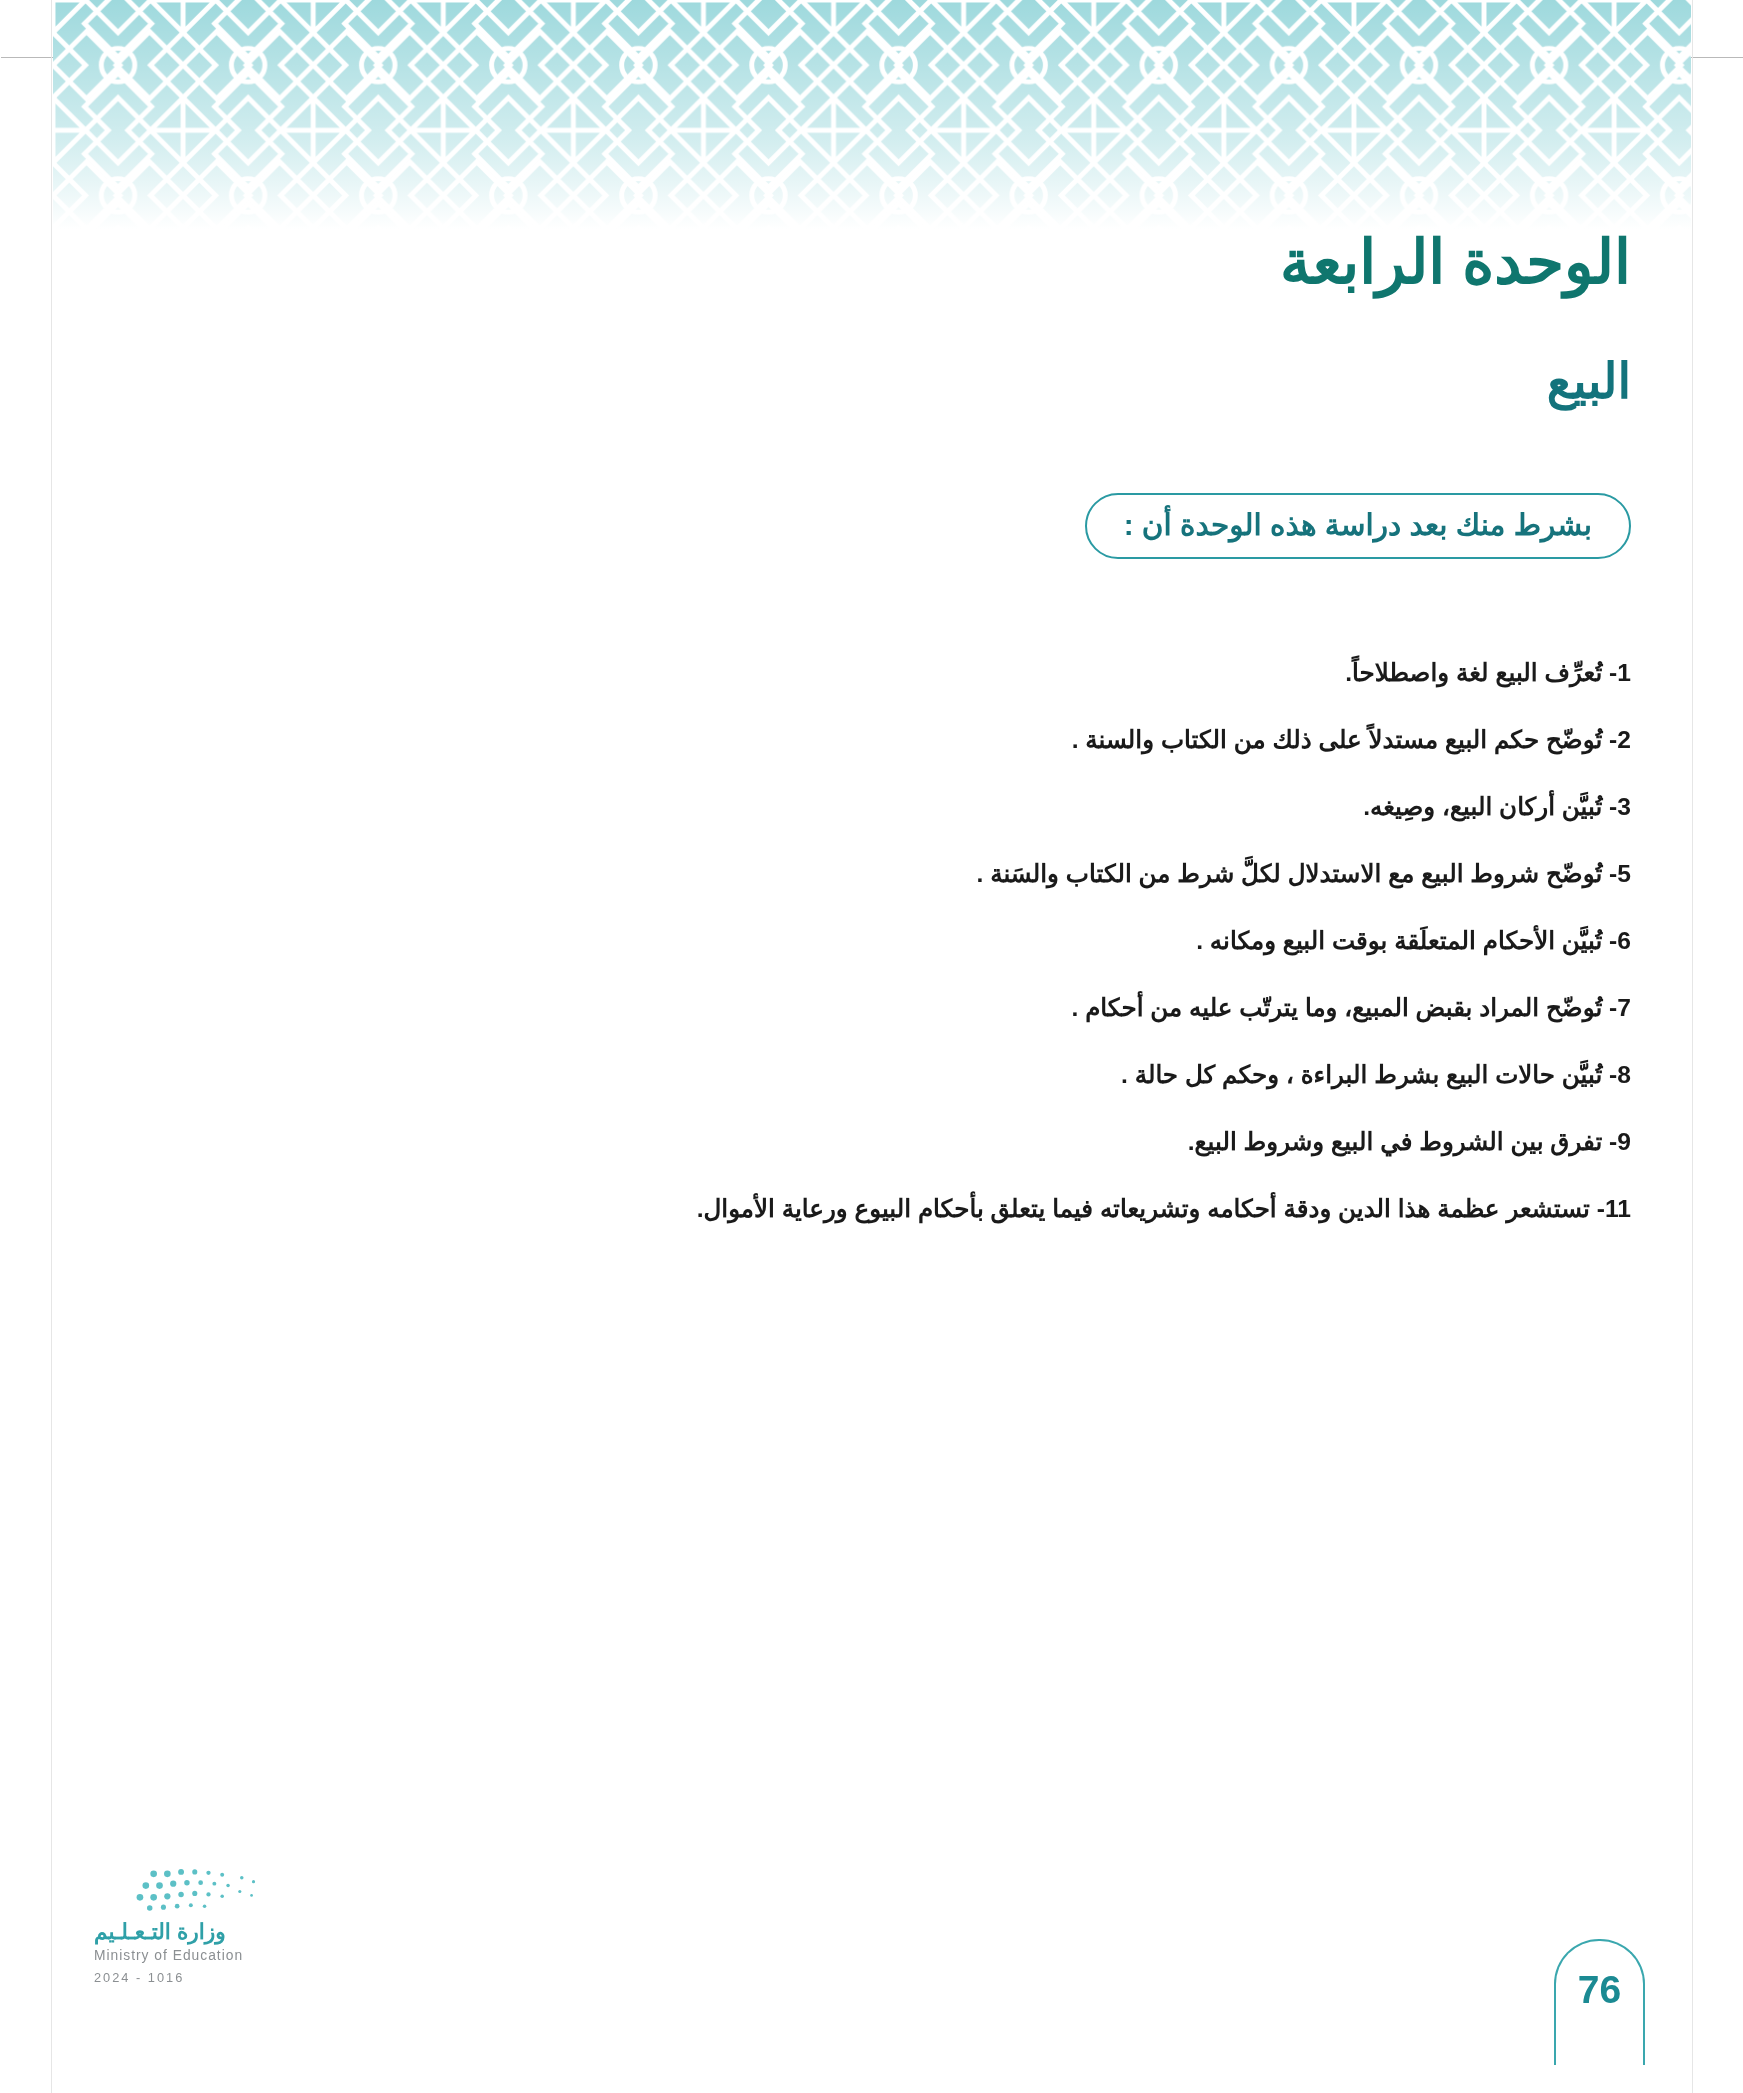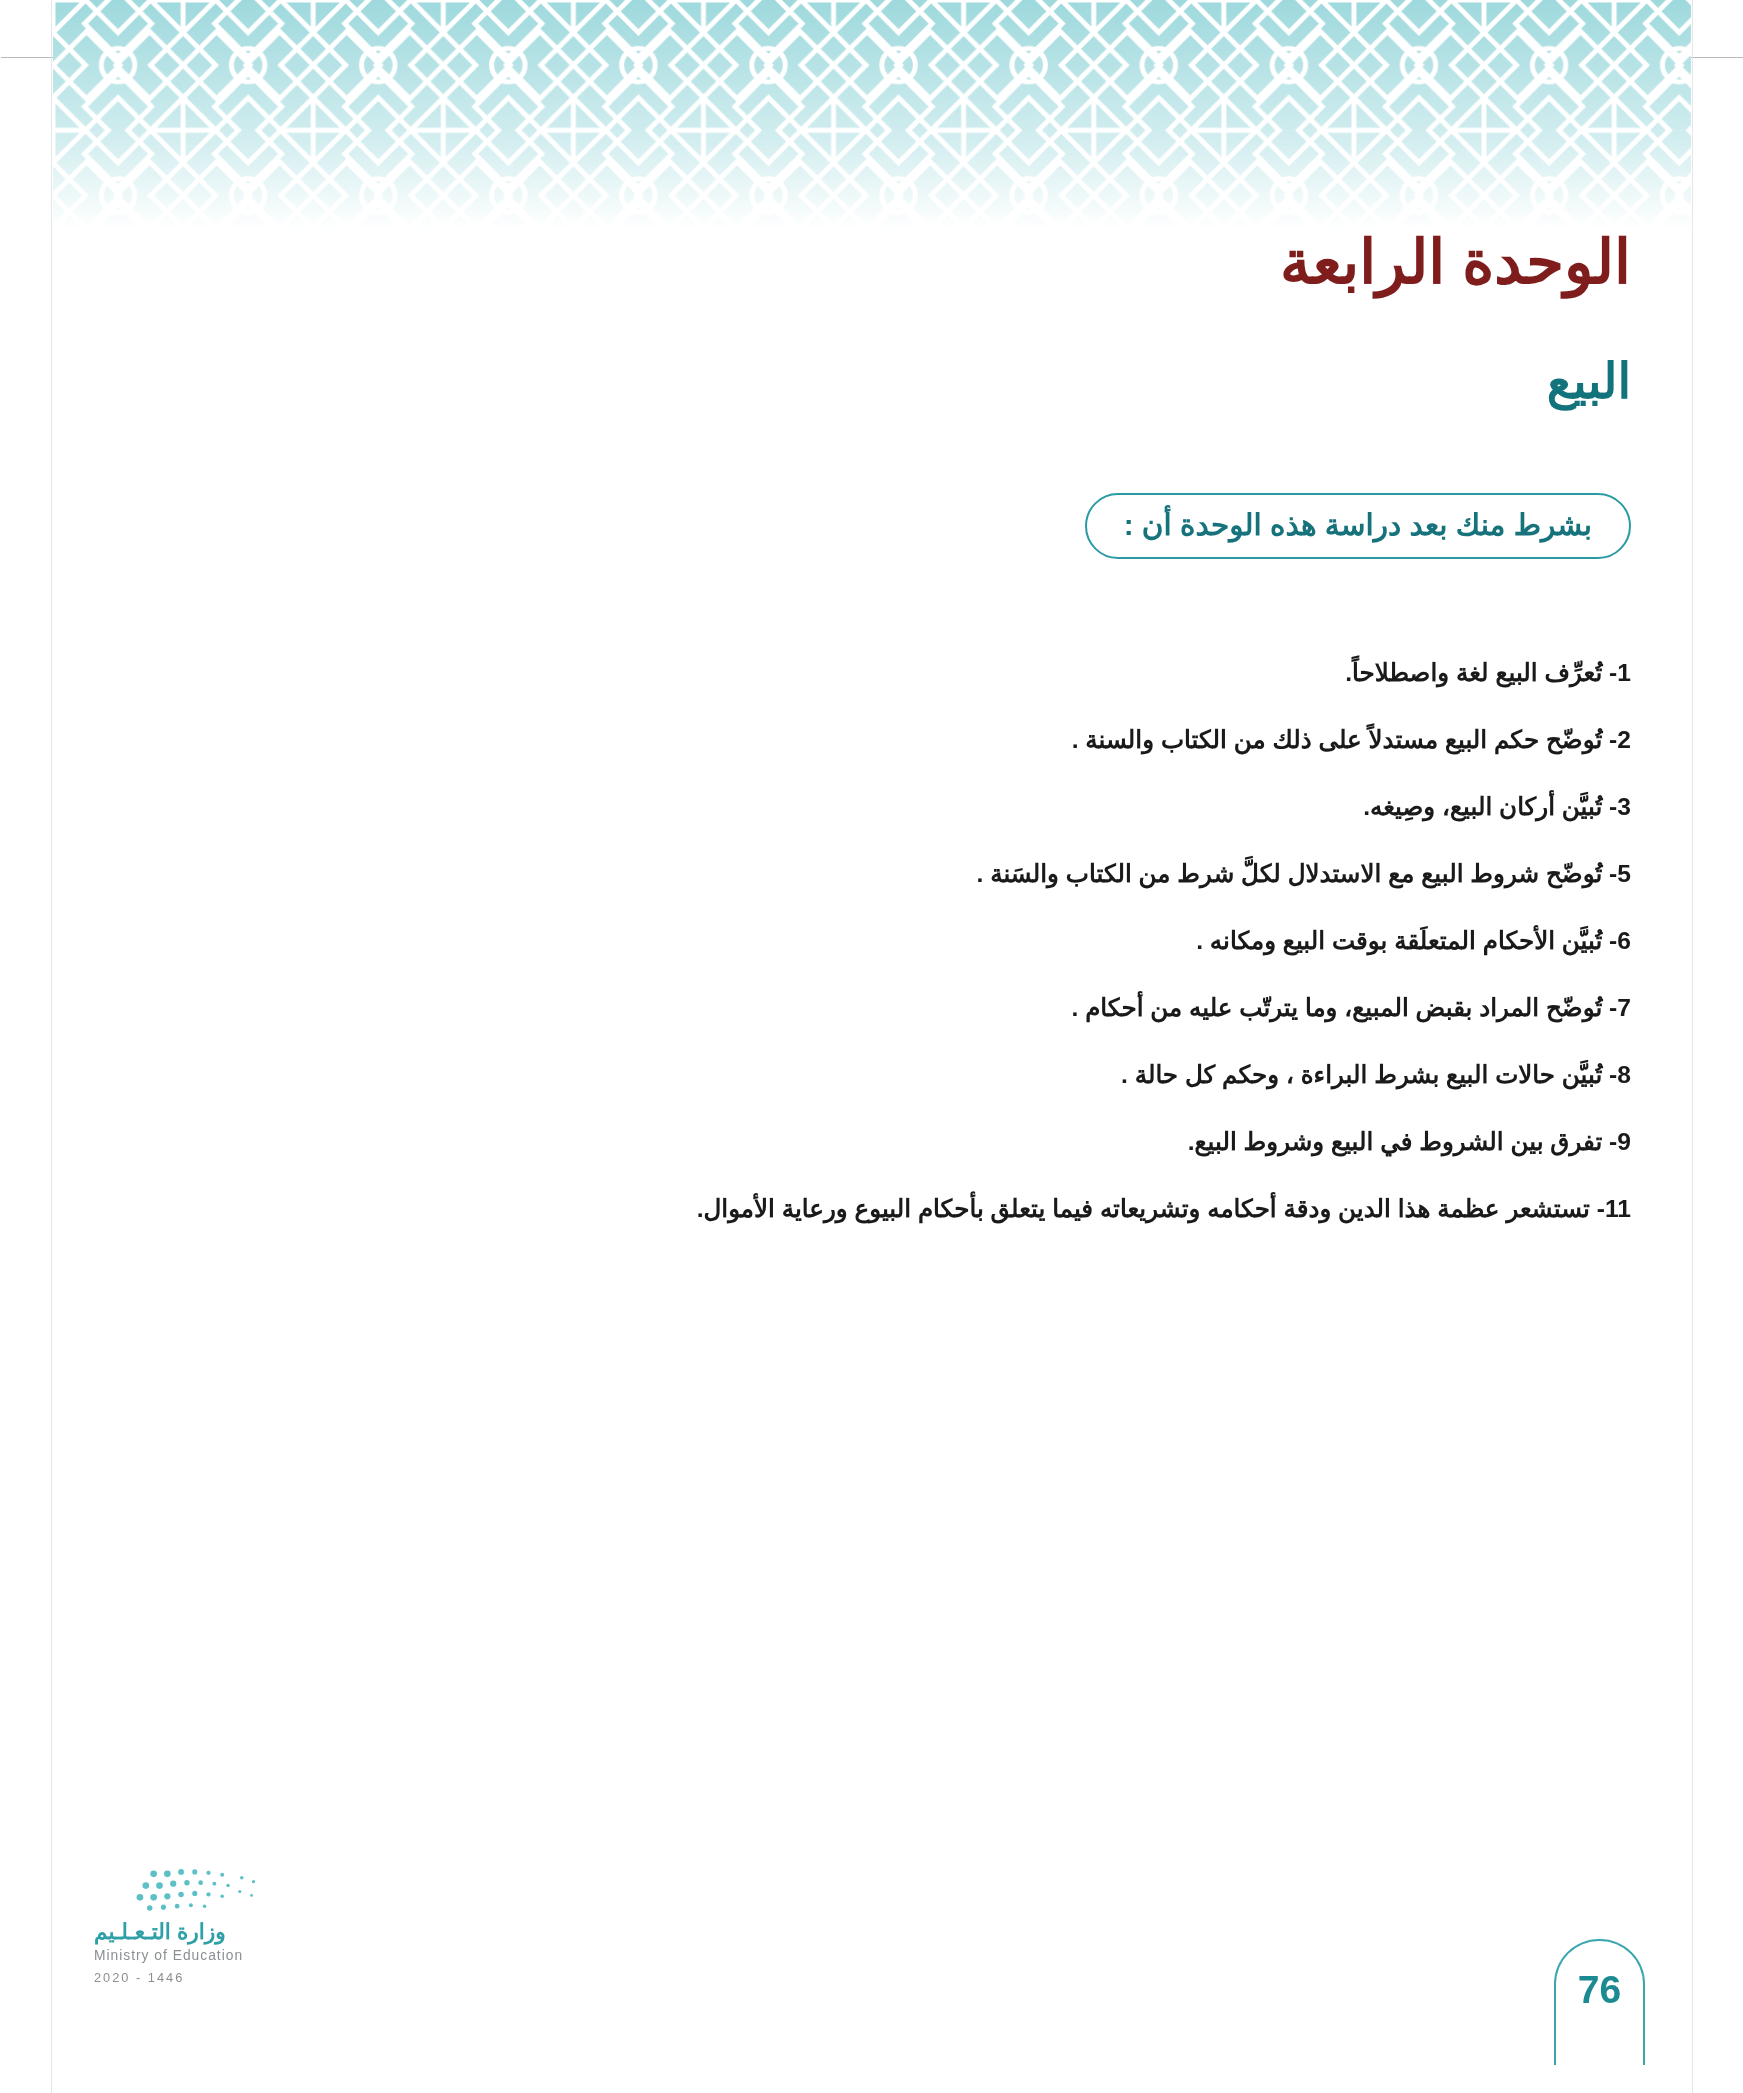--- a/index.html
+++ b/index.html
@@ -69,21 +69,21 @@
   }
   .banner svg { display: block; width: 100%; height: 100%; }
 
   
   .unit-title {
     position: absolute;
     right: 113px;
     top: 229px;
     font-size: 61px;
     font-weight: bold;
-    color: #7f1d1d;
+    color: #0f766e;
     letter-spacing: -1px;
     line-height: 1.1;
     direction: rtl;
   }
   .unit-subtitle {
     position: absolute;
     right: 113px;
     top: 355px;
     font-size: 49px;
     font-weight: bold;
@@ -276,21 +276,21 @@
           <circle cx="112" cy="41" r="1.8"></circle>
           <circle cx="150" cy="12" r="1.8"></circle>
             <circle cx="162" cy="16" r="1.6"></circle>
           <circle cx="148" cy="26" r="1.6"></circle>
             <circle cx="160" cy="30" r="1.4"></circle>
         </g>
       </svg>
     </div>
     <div class="moe-ar">وزارة التـعـلـيم</div>
     <div class="moe-en">Ministry of Education</div>
-    <div class="moe-years">2020 - 1446</div>
+    <div class="moe-years">2024 - 1016</div>
   </div>
 
   <div class="page-number-badge">
     <span class="page-number">76</span>
   </div>
 
 </div>
 
 
 </body></html>

